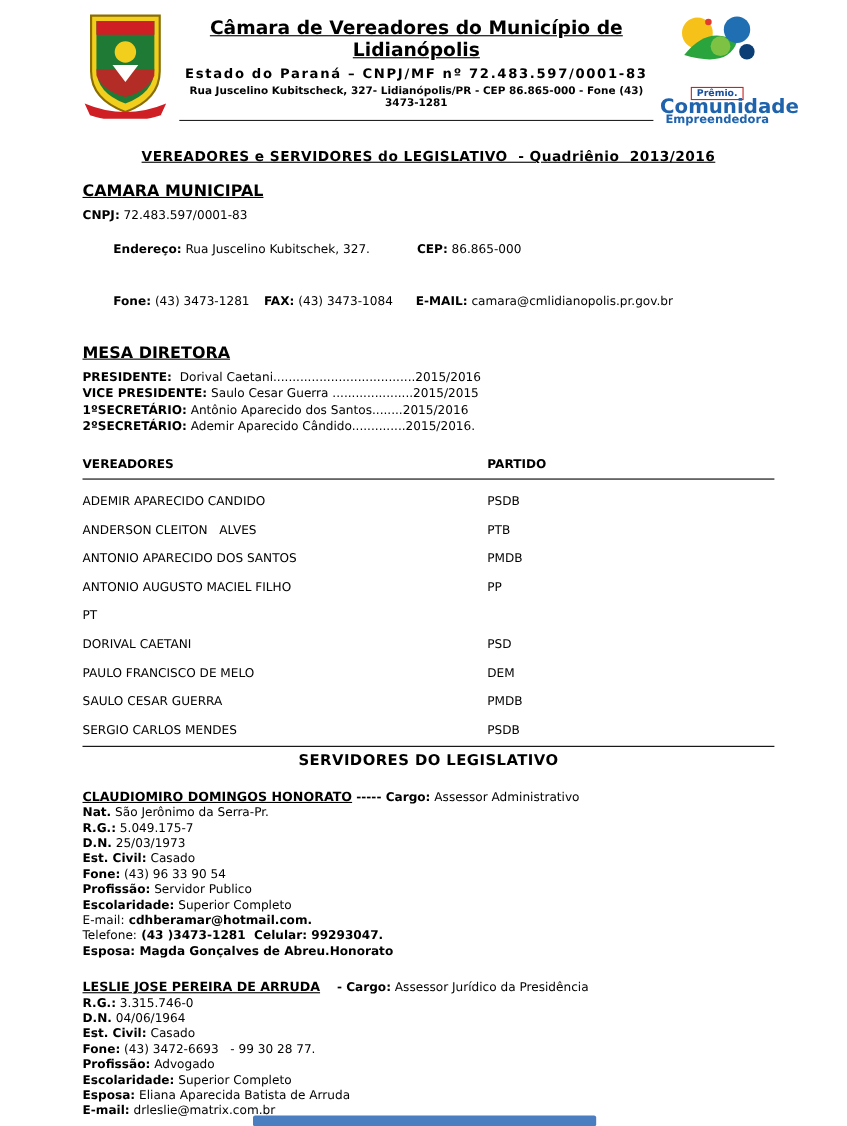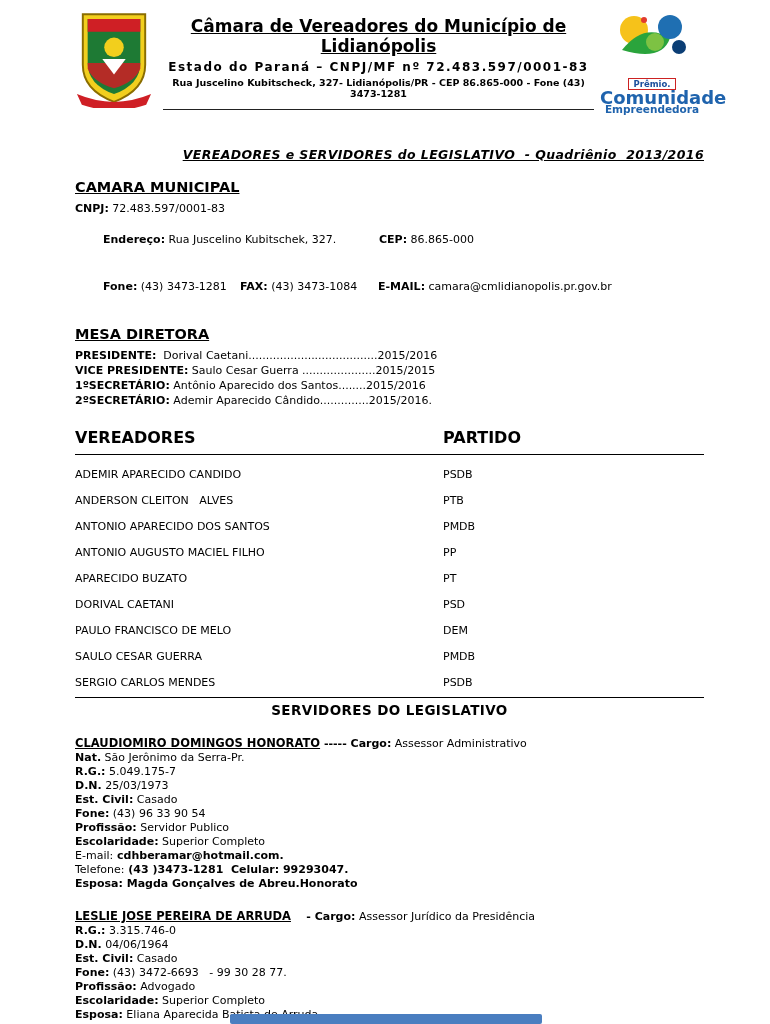--- a/index.html
+++ b/index.html
@@ -15,36 +15,36 @@
   .head-center { flex:1; text-align:center; border-bottom:1.5px solid #222; padding-bottom:10px; margin:0 6px; }
   .head-title { font-size:17px; font-weight:bold; text-decoration:underline; margin-top:8px; }
   .head-sub { font-size:12px; font-weight:bold; letter-spacing:1.5px; margin-top:4px; }
   .head-addr { font-size:9.5px; font-weight:bold; margin-top:3px; }
   .award { width:104px; flex:0 0 104px; text-align:center; padding-top:2px; }
   .award-premio { display:inline-block; border:1px solid #cc2222; color:#1a4f9c; font-size:8.5px; font-weight:bold; padding:0 4px; margin-top:1px; }
   .award-com { color:#1f63ad; font-size:18px; font-weight:bold; line-height:13px; }
   .award-emp { color:#1f63ad; font-size:10.5px; font-weight:bold; line-height:11px; }
 
   
-  .doc-title-wrap { text-align:right; margin-top:29px;font-style:italic; }
+  .doc-title-wrap { text-align:center; margin-top:16px; }
   .doc-title { font-size:12.5px; font-weight:bold; text-decoration:underline; letter-spacing:0.4px; white-space:pre-wrap; }
 
   
   .sec-heading { font-size:14.5px; font-weight:bold; text-decoration:underline; margin:16px 0 6px 0; }
   .line { font-size:11px; line-height:15.5px; white-space:pre-wrap; }
   .b { font-weight:bold; }
   .col-a { display:inline-block; min-width:276px; }
   .pair-1 { display:inline-block; min-width:137px; }
   .pair-2 { display:inline-block; min-width:138px; }
 
   .mline { font-size:11px; line-height:15px; white-space:pre-wrap; }
 
   
   .v-table { margin-top:20px; }
-  .v-head { display:flex; font-size:16px; font-weight:bold; border-bottom:1.2px solid #000; padding-bottom:7px; }
+  .v-head { display:flex; font-size:11px; font-weight:bold; border-bottom:1.2px solid #000; padding-bottom:7px; }
   .v-row { display:flex; font-size:11px; padding-top:13px; }
   .v-name { width:368px; white-space:pre-wrap; }
   .v-party { flex:1; white-space:pre-wrap; }
   .v-body { border-bottom:1.2px solid #000; padding-bottom:8px; display:block; }
 
   
   .serv-heading { text-align:center; font-size:13.5px; font-weight:bold; letter-spacing:0.4px; margin-top:4px; }
   .entry { margin-top:18px; }
   .entry-head { font-size:11px; line-height:14px; white-space:pre-wrap; }
   .ename { font-weight:bold; text-decoration:underline; font-size:11.5px;text-align:center; }
@@ -143,21 +143,20 @@
             <span class="v-name">ANTONIO APARECIDO DOS SANTOS</span>
             <span class="v-party">PMDB</span>
           </div>
 
           <div class="v-row">
             <span class="v-name">ANTONIO AUGUSTO MACIEL FILHO</span>
             <span class="v-party">PP</span>
           </div>
 
           <div class="v-row">
-            <span class="v-name">APARECIDO BUZATO</span>
             <span class="v-party">PT</span>
           </div>
 
           <div class="v-row">
             <span class="v-name">DORIVAL CAETANI</span>
             <span class="v-party">PSD</span>
           </div>
 
           <div class="v-row">
             <span class="v-name">PAULO FRANCISCO DE MELO</span>

